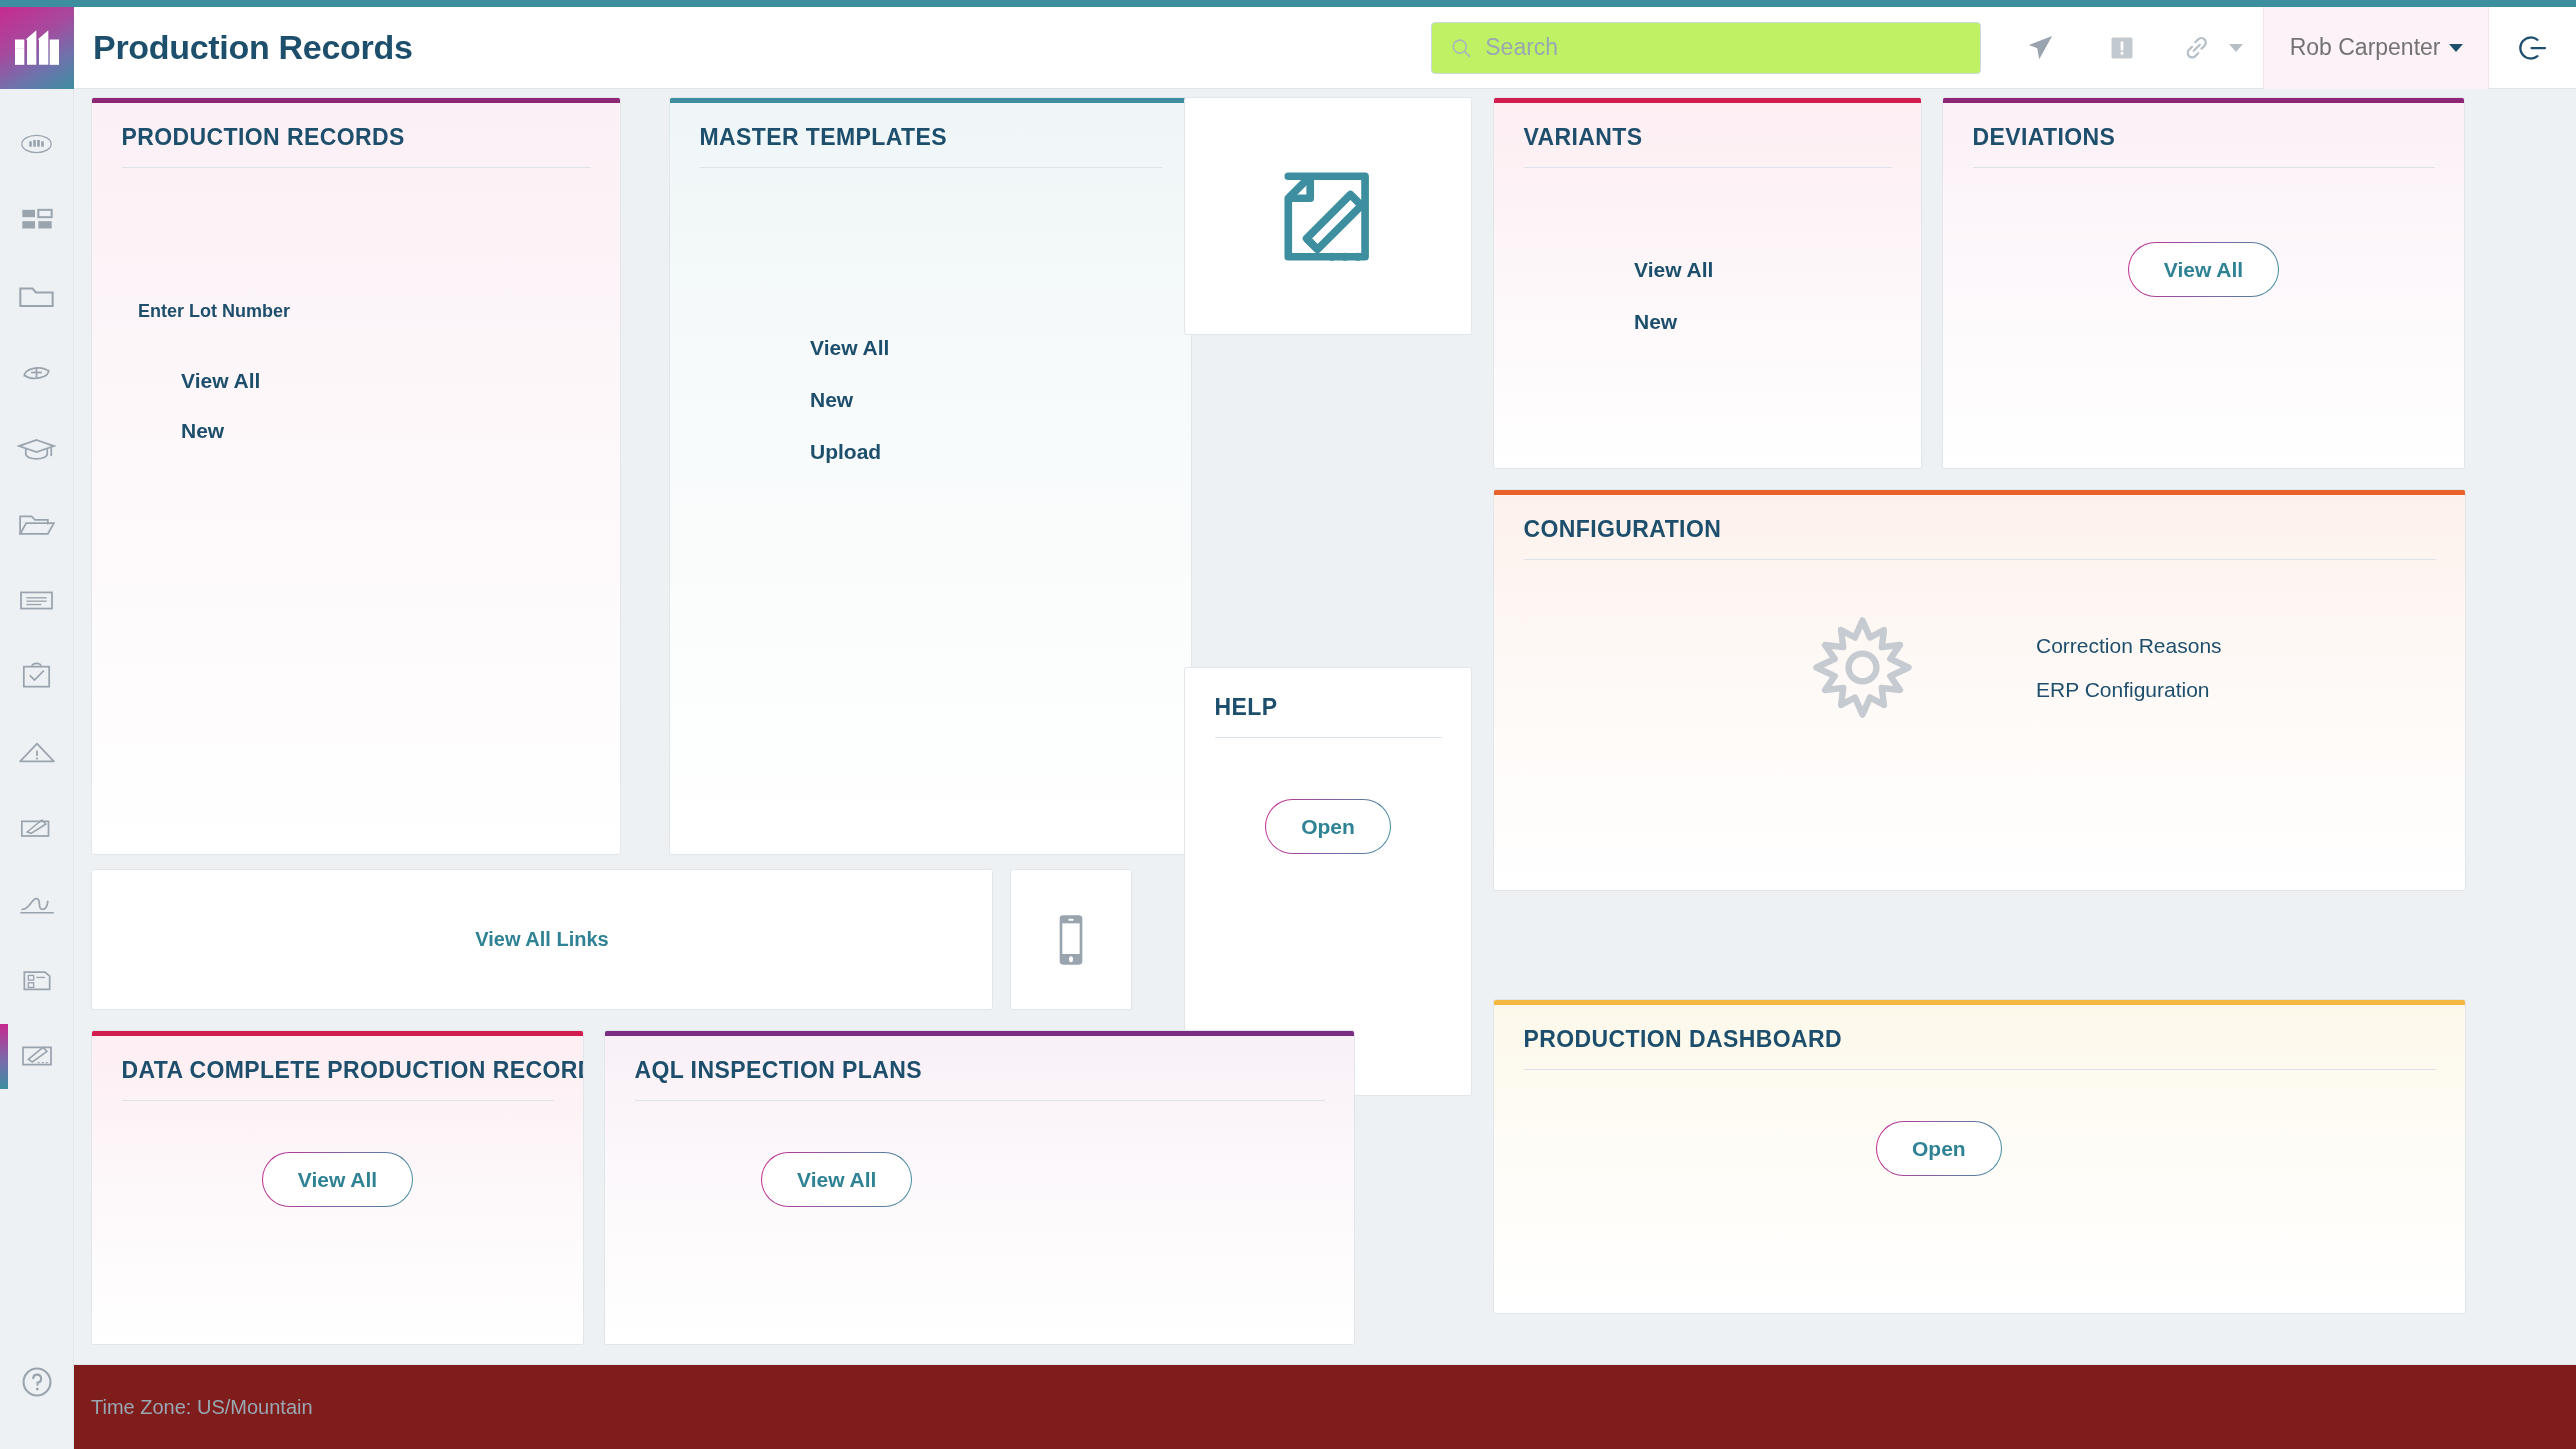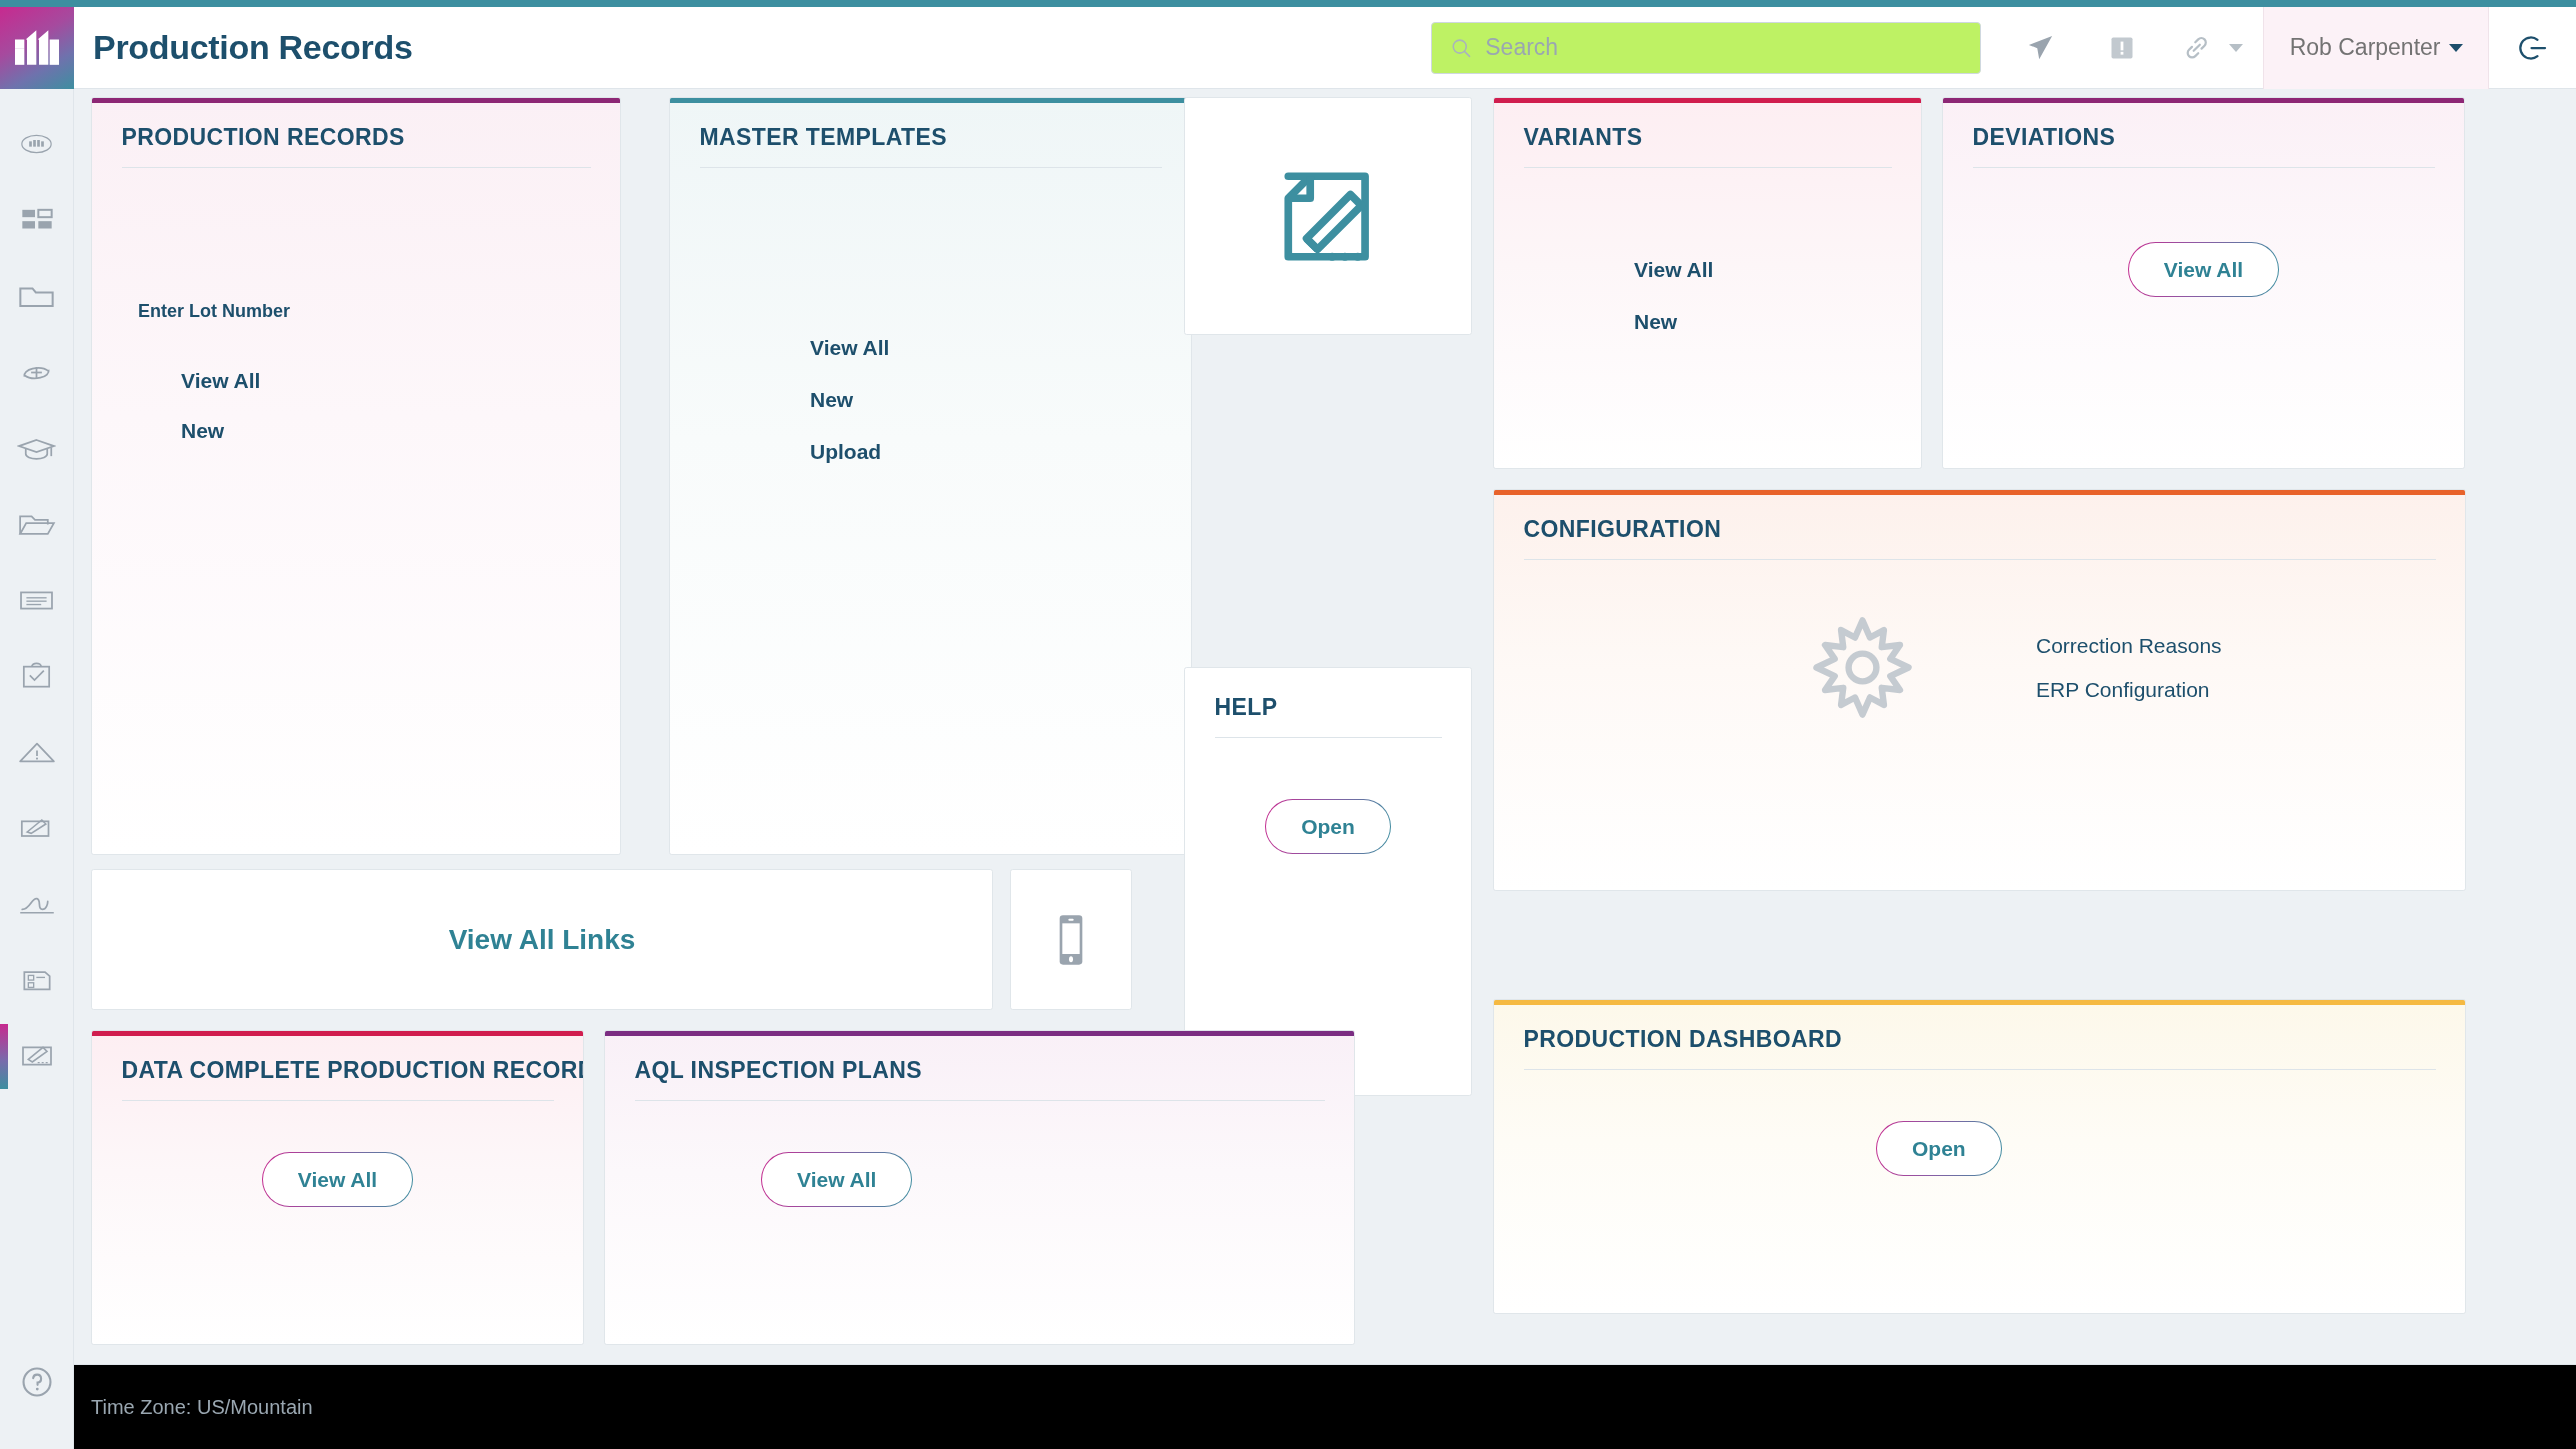--- a/index.html
+++ b/index.html
@@ -189,38 +189,38 @@
 
   
   #card-configuration { left: 1419px; top: 400px; width: 973px; height: 402px;
       background: linear-gradient(180deg,#fdf1ec 0%, #fef9f6 45%, #ffffff 100%); }
   .config-body { display: flex; align-items: center; gap: 120px; padding-left: 315px; margin-top: 55px; }
   .config-links { display: flex; flex-direction: column; gap: 20px; }
 
   
   #card-view-all-links { left: 17px; top: 780px; width: 902px; height: 141px;
       display:flex; align-items:center; justify-content:center; }
-  .valink-text { font-size: 28px; font-weight: bold; color: #2f8294; cursor:pointer; }
+  .valink-text { font-size: 20px; font-weight: bold; color: #2f8294; cursor:pointer; }
   #card-mobile { left: 936px; top: 780px; width: 122px; height: 141px;
       display:flex; align-items:center; justify-content:center; }
 
   
   #card-data-complete { left: 17px; top: 941px; width: 493px; height: 315px;
       background: linear-gradient(180deg,#fdeef2 0%, #fdf7f9 45%, #ffffff 100%); }
   #card-aql { left: 530px; top: 941px; width: 751px; height: 315px;
       background: linear-gradient(180deg,#f9f0f7 0%, #fcf8fb 45%, #ffffff 100%); }
   #card-production-dashboard { left: 1419px; top: 910px; width: 973px; height: 315px;
       background: linear-gradient(180deg,#fdf8ea 0%, #fefcf6 45%, #ffffff 100%); }
 
   .center-btn-wrap { display:flex; justify-content:center; margin-top: 52px; }
 
   
   .footer {
     position: absolute; bottom: 0; left: 74px; width: 2502px; height: 85px;
-    background: #000000; border-top: 0.7px solid #dfe5ea;
+    background: #7f1d1d; border-top: 0.7px solid #dfe5ea;
     display: flex; align-items: center;
   }
   .footer-text { font-size: 20px; color: #9aa7b1; margin-left: 17px; }
 
   .icon-gray { fill: #9aa4ae; }
 </style>
 </head>
 <body>
 
 <div class="teal-strip"></div>

